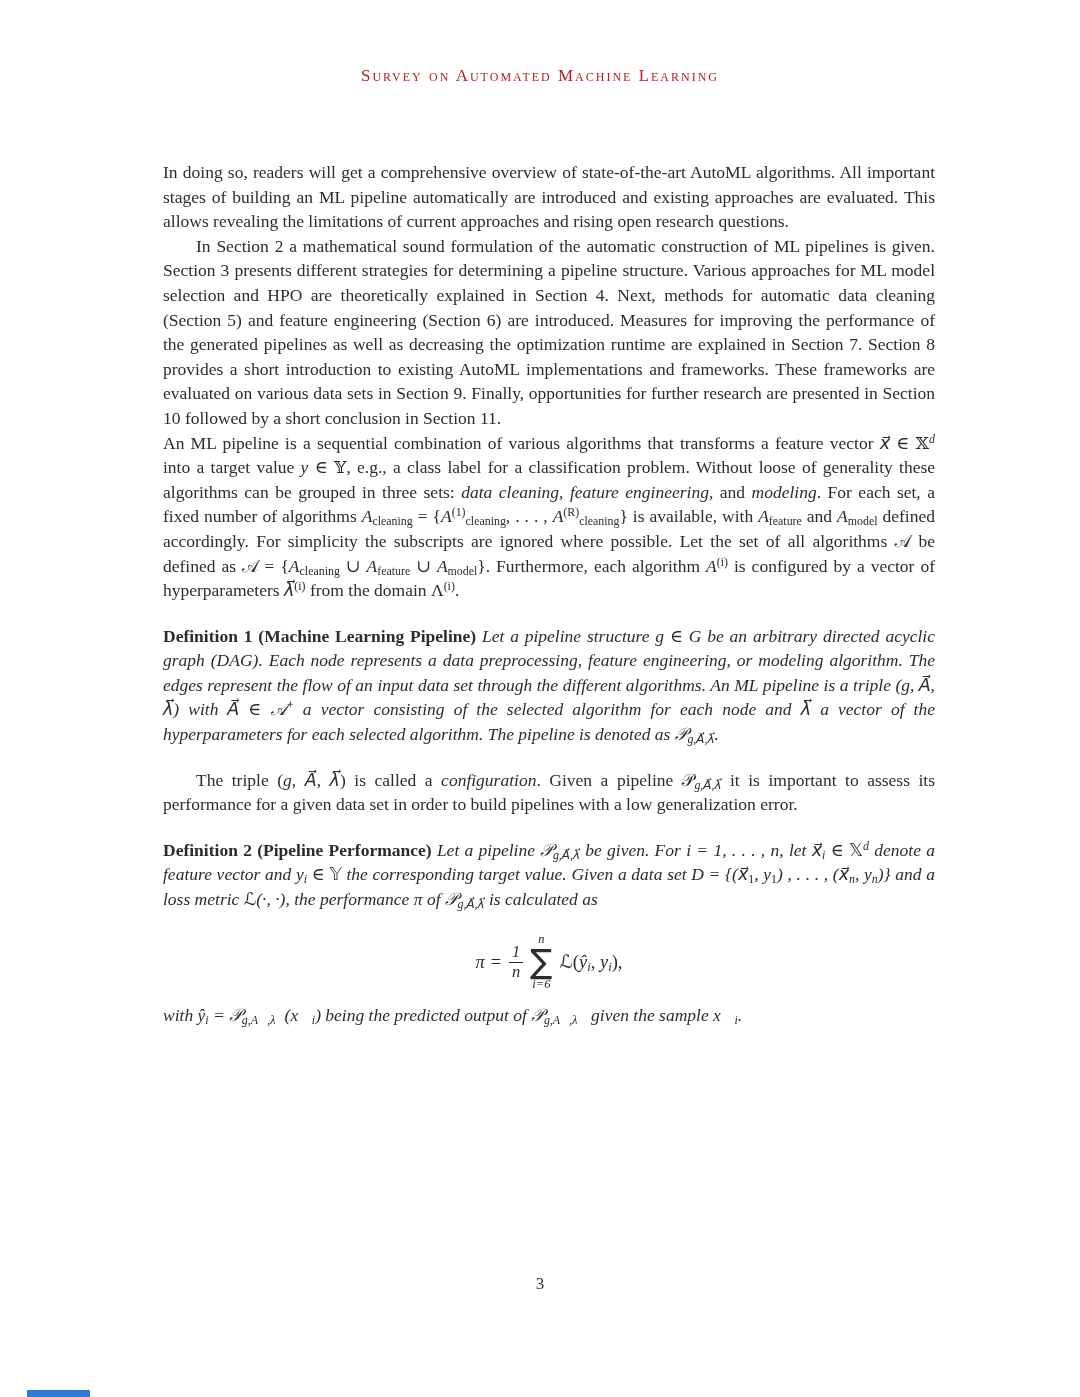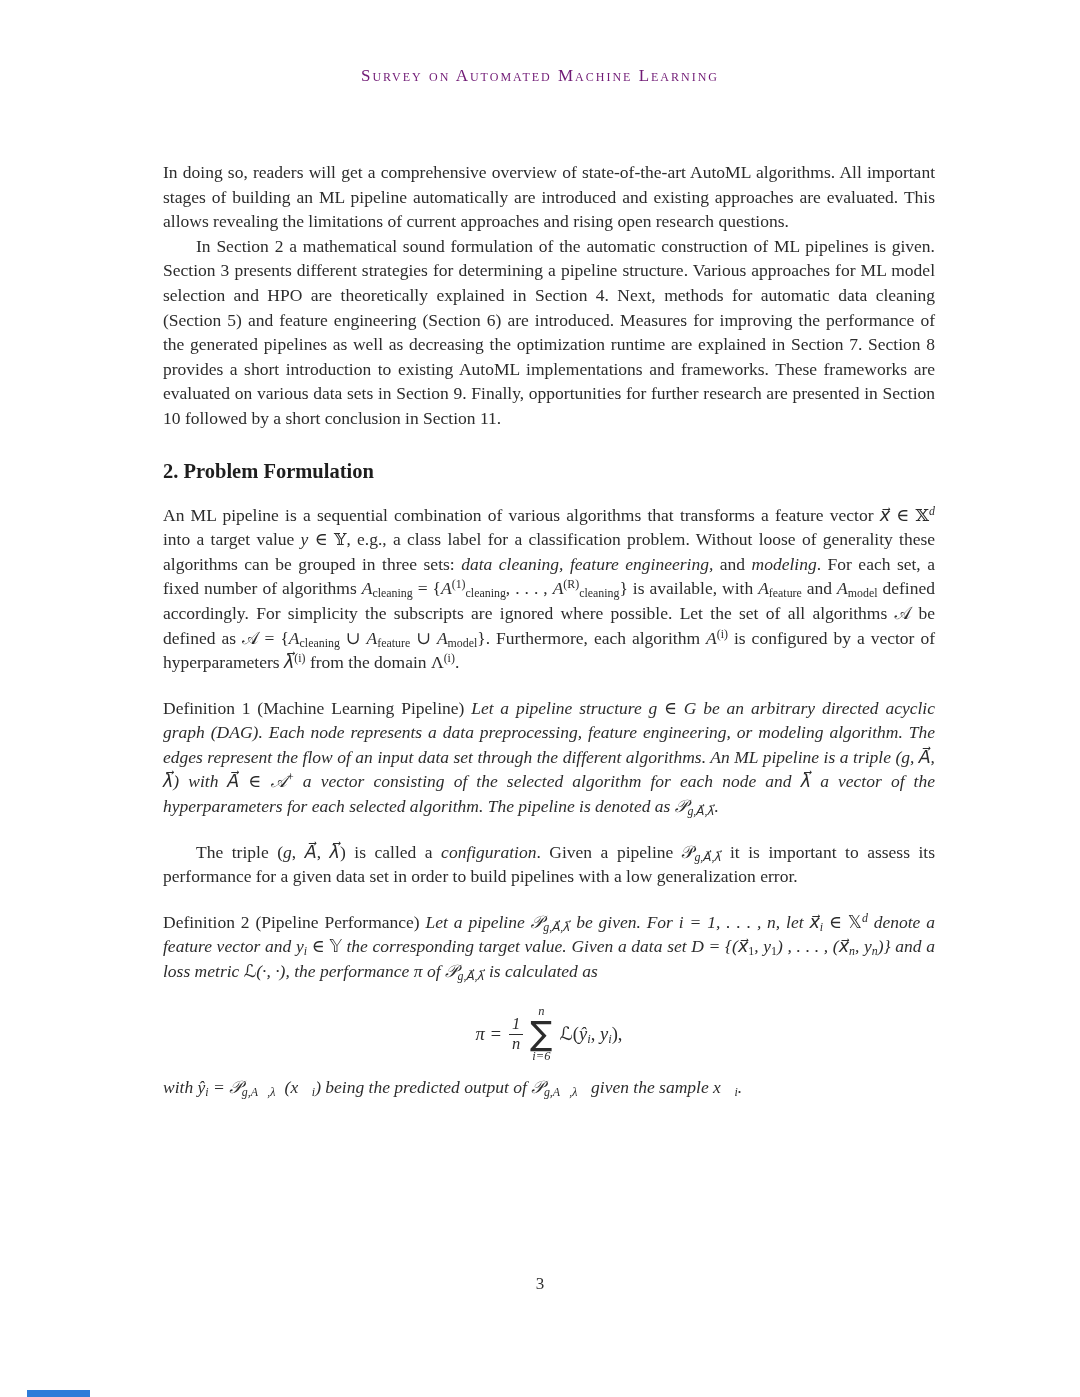--- a/index.html
+++ b/index.html
@@ -12,21 +12,21 @@
     overflow: hidden;
   }
   .page { position: absolute; inset: 0; background: #ffffff; }
 
   .running-head {
     position: absolute; top: 66px; left: 0; width: 100%;
     text-align: center;
     font-variant: small-caps;
     letter-spacing: 2px;
     font-size: 17px;
-    color: #701a75;
+    color: #b91c1c;
   }
 
   .content {
     position: absolute;
     left: 163px; top: 160px;
     width: 772px;
     font-size: 17.5px;
     line-height: 24.6px;
     text-align: justify;
   }
@@ -40,21 +40,21 @@
     color: #1e1e1e;
     margin: 27px 0 19px 0;
     text-align: left;
     line-height: 26px;
   }
 
   .definition { margin: 21px 0; }
 
   
   .seg-i  { font-style: italic; }
-  .seg-b  { font-weight: 400; font-style: normal; }
+  .seg-b  { font-weight: 700; font-style: normal; }
   .seg-sup  { font-size: 0.68em; vertical-align: 0.52em; line-height: 0; }
   .seg-sub  { font-size: 0.68em; vertical-align: -0.24em; line-height: 0; }
   .seg-isup { font-size: 0.68em; vertical-align: 0.52em; line-height: 0; font-style: italic; }
   .seg-isub { font-size: 0.68em; vertical-align: -0.24em; line-height: 0; font-style: italic; margin-top: 16px; }
 
   .formula {
     display: flex;
     justify-content: center;
     align-items: center;
     gap: 7px;
@@ -104,21 +104,20 @@
 <div class="page">
 
   <div class="running-head">Survey on Automated Machine Learning</div>
 
   <div class="content">
 
     <p class="para"><span>In doing so, readers will get a comprehensive overview of state-of-the-art AutoML algorithms.  All important stages of building an ML pipeline automatically are introduced and existing approaches are evaluated.  This allows revealing the limitations of current approaches and rising open research questions.</span></p>
 
     <p class="para indent"><span>In Section 2 a mathematical sound formulation of the automatic construction of ML pipelines is given. Section 3 presents different strategies for determining a pipeline structure. Various approaches for ML model selection and HPO are theoretically explained in Section 4. Next, methods for automatic data cleaning (Section 5) and feature engineering (Section 6) are introduced. Measures for improving the performance of the generated pipelines as well as decreasing the optimization runtime are explained in Section 7. Section 8 provides a short introduction to existing AutoML implementations and frameworks. These frameworks are evaluated on various data sets in Section 9. Finally, opportunities for further research are presented in Section 10 followed by a short conclusion in Section 11.</span></p>
 
-    <h2 class="section-heading">2. Problem Formulation</h2>
 
     <p class="para"><span>An ML pipeline is a sequential combination of various algorithms that transforms a feature vector </span><span class="seg-i">x⃗</span><span> ∈ 𝕏</span><span class="seg-isup">d</span><span> into a target value </span><span class="seg-i">y</span><span> ∈ 𝕐, e.g., a class label for a classification problem.  Without loose of generality these algorithms can be grouped in three sets:  </span><span class="seg-i">data cleaning, feature engineering,</span><span> and </span><span class="seg-i">modeling</span><span>.  For each set, a fixed number of algorithms </span><span class="seg-i">A</span><span class="seg-sub">cleaning</span><span> = {</span><span class="seg-i">A</span><span class="seg-sup">(1)</span><span class="seg-sub">cleaning</span><span>, . . . , </span><span class="seg-i">A</span><span class="seg-sup">(R)</span><span class="seg-sub">cleaning</span><span>} is available, with </span><span class="seg-i">A</span><span class="seg-sub">feature</span><span> and </span><span class="seg-i">A</span><span class="seg-sub">model</span><span> defined accordingly.  For simplicity the subscripts are ignored where possible.  Let the set of all algorithms 𝒜 be defined as 𝒜 = {</span><span class="seg-i">A</span><span class="seg-sub">cleaning</span><span> ∪ </span><span class="seg-i">A</span><span class="seg-sub">feature</span><span> ∪ </span><span class="seg-i">A</span><span class="seg-sub">model</span><span>}.  Furthermore, each algorithm </span><span class="seg-i">A</span><span class="seg-sup">(i)</span><span> is configured by a vector of hyperparameters </span><span class="seg-i">λ⃗</span><span class="seg-sup">(i)</span><span> from the domain Λ</span><span class="seg-sup">(i)</span><span>.</span></p>
 
     <p class="para definition"><span class="seg-b">Definition 1 (Machine Learning Pipeline) </span><span class="seg-i">Let a pipeline structure g ∈ G be an arbitrary directed acyclic graph (DAG). Each node represents a data preprocessing, feature engineering, or modeling algorithm.  The edges represent the flow of an input data set through the different algorithms. An ML pipeline is a triple (g, A⃗, λ⃗) with A⃗ ∈ 𝒜</span><span class="seg-sup">+</span><span class="seg-i"> a vector consisting of the selected algorithm for each node and λ⃗ a vector of the hyperparameters for each selected algorithm.  The pipeline is denoted as 𝒫</span><span class="seg-isub">g,A⃗,λ⃗</span><span class="seg-i">.</span></p>
 
     <p class="para indent"><span>The triple (</span><span class="seg-i">g</span><span>, </span><span class="seg-i">A⃗</span><span>, </span><span class="seg-i">λ⃗</span><span>) is called a </span><span class="seg-i">configuration</span><span>. Given a pipeline 𝒫</span><span class="seg-isub">g,A⃗,λ⃗</span><span> it is important to assess its performance for a given data set in order to build pipelines with a low generalization error.</span></p>
 
     <p class="para definition"><span class="seg-b">Definition 2 (Pipeline Performance) </span><span class="seg-i">Let a pipeline 𝒫</span><span class="seg-isub">g,A⃗,λ⃗</span><span class="seg-i"> be given.  For i = 1, . . . , n, let x⃗</span><span class="seg-isub">i</span><span class="seg-i"> ∈ 𝕏</span><span class="seg-isup">d</span><span class="seg-i"> denote a feature vector and y</span><span class="seg-isub">i</span><span class="seg-i"> ∈ 𝕐 the corresponding target value.  Given a data set D = {(x⃗</span><span class="seg-sub">1</span><span class="seg-i">, y</span><span class="seg-sub">1</span><span class="seg-i">) , . . . , (x⃗</span><span class="seg-isub">n</span><span class="seg-i">, y</span><span class="seg-isub">n</span><span class="seg-i">)} and a loss metric ℒ(·, ·), the performance π of 𝒫</span><span class="seg-isub">g,A⃗,λ⃗</span><span class="seg-i"> is calculated as</span></p>
 
     <div class="formula">

